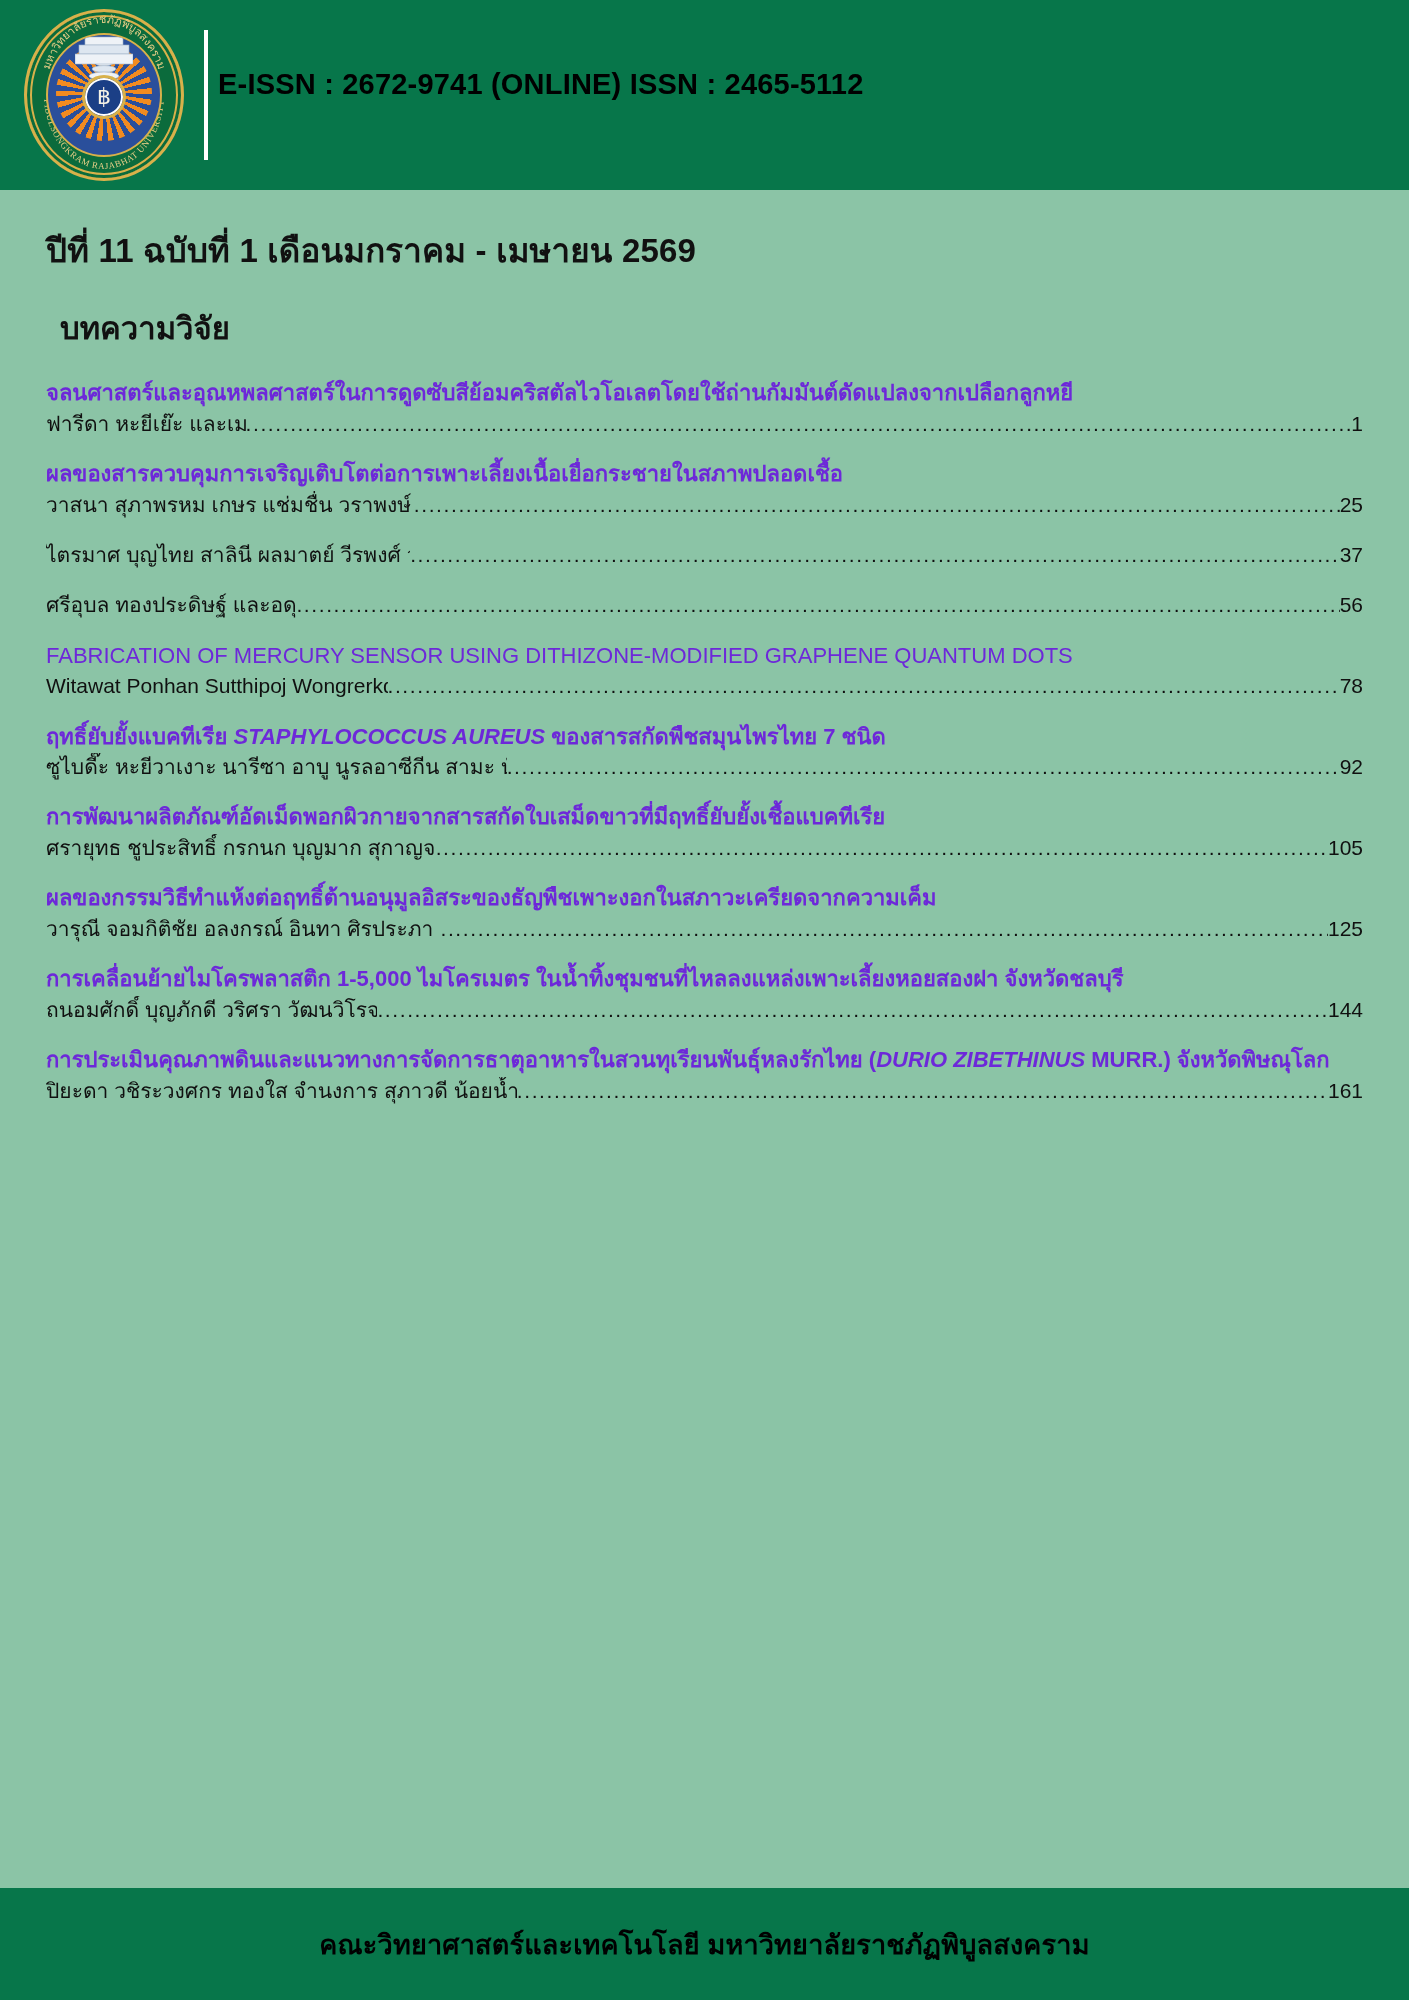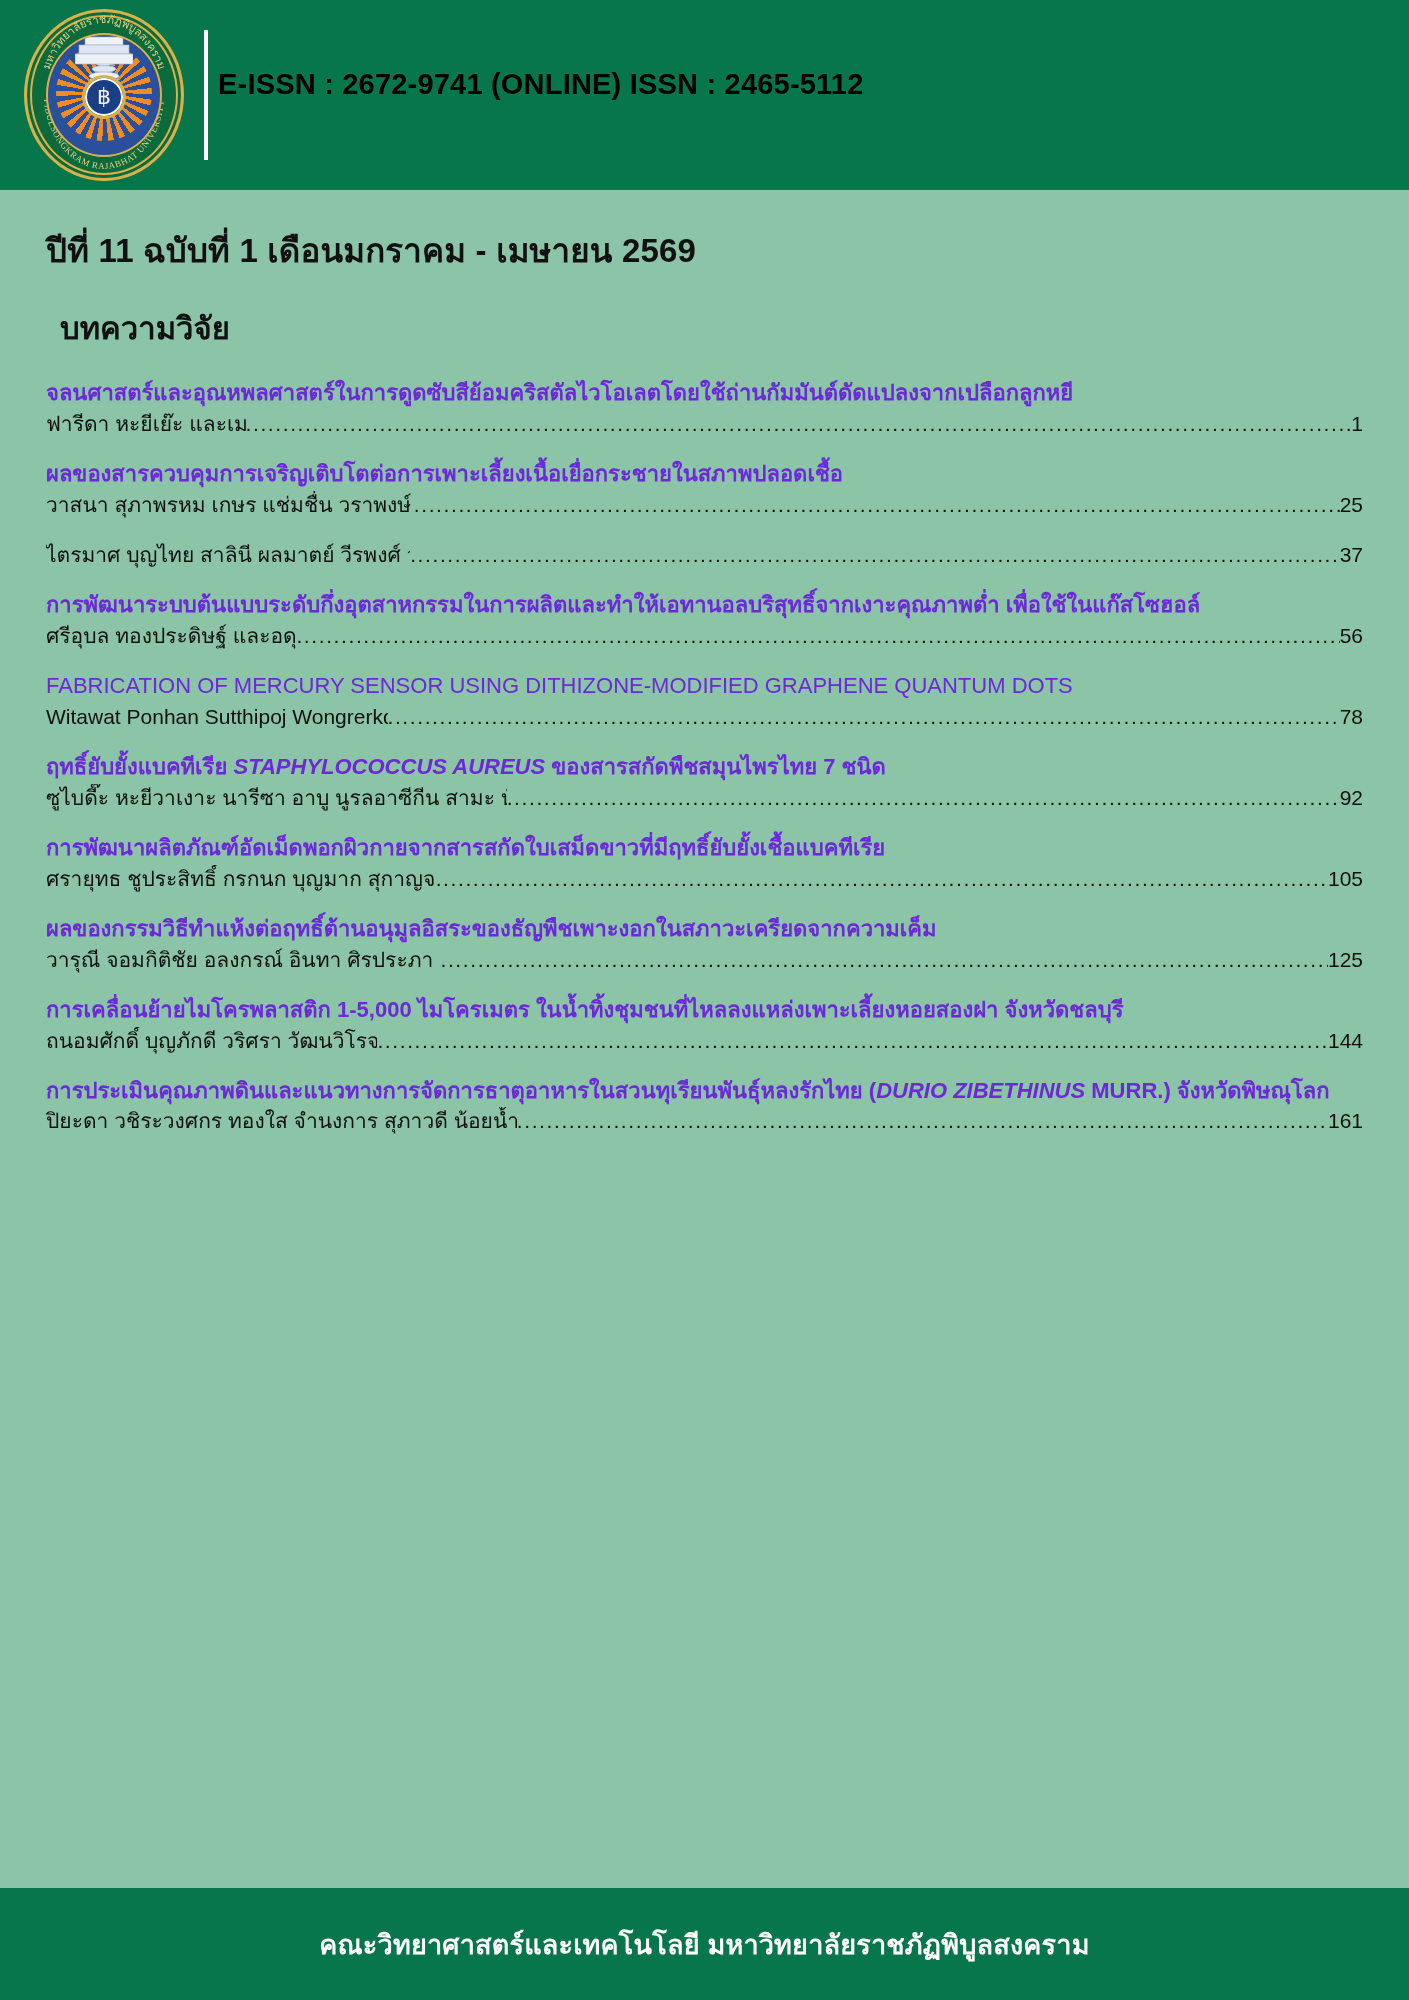--- a/index.html
+++ b/index.html
@@ -211,21 +211,21 @@
   }
 
   
   .colophon {
     background: #07764a;
     flex: 0 0 112px;
     height: 112px;
     display: flex;
     align-items: center;
     justify-content: center;
-    color: #ffffff;
+    color: #000000;
     font-size: 27px;
     font-weight: 700;
     letter-spacing: 0.2px;
     text-align: right;
   }
 </style>
 </head>
 <body>
 
 <header class="masthead">
@@ -304,21 +304,20 @@
         </div>
       </li>
       <li class="toc-entry">
         <div class="authors-row">
           <span class="authors">ไตรมาศ บุญไทย สาลินี ผลมาตย์ วีรพงศ์ วุฒิพันธุ์ชัย และสุบัณฑิต นิ่มรัตน์</span>
           <span class="leader">................................................................................................................................................................................................................................</span>
           <span class="pageno">37</span>
         </div>
       </li>
       <li class="toc-entry">
-        <div class="entry-title">การพัฒนาระบบต้นแบบระดับกึ่งอุตสาหกรรมในการผลิตและทำให้เอทานอลบริสุทธิ์จากเงาะคุณภาพต่ำ เพื่อใช้ในแก๊สโซฮอล์</div>
         <div class="authors-row">
           <span class="authors">ศรีอุบล ทองประดิษฐ์ และอดุลย์สมาน สุขแก้ว</span>
           <span class="leader">................................................................................................................................................................................................................................</span>
           <span class="pageno">56</span>
         </div>
       </li>
       <li class="toc-entry">
         <div class="entry-title regular">FABRICATION OF MERCURY SENSOR USING DITHIZONE-MODIFIED GRAPHENE QUANTUM DOTS</div>
         <div class="authors-row">
           <span class="authors">Witawat Ponhan Sutthipoj Wongrerkdee and Pichitchai Pimpang</span>

